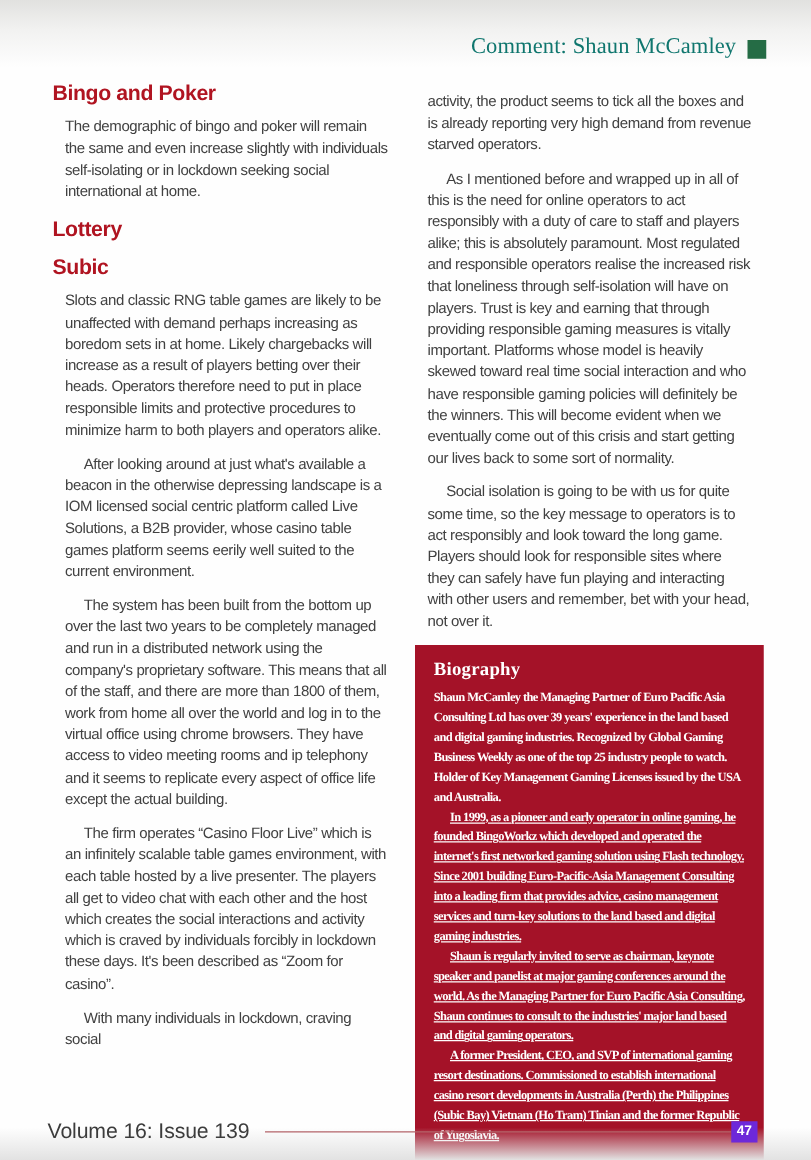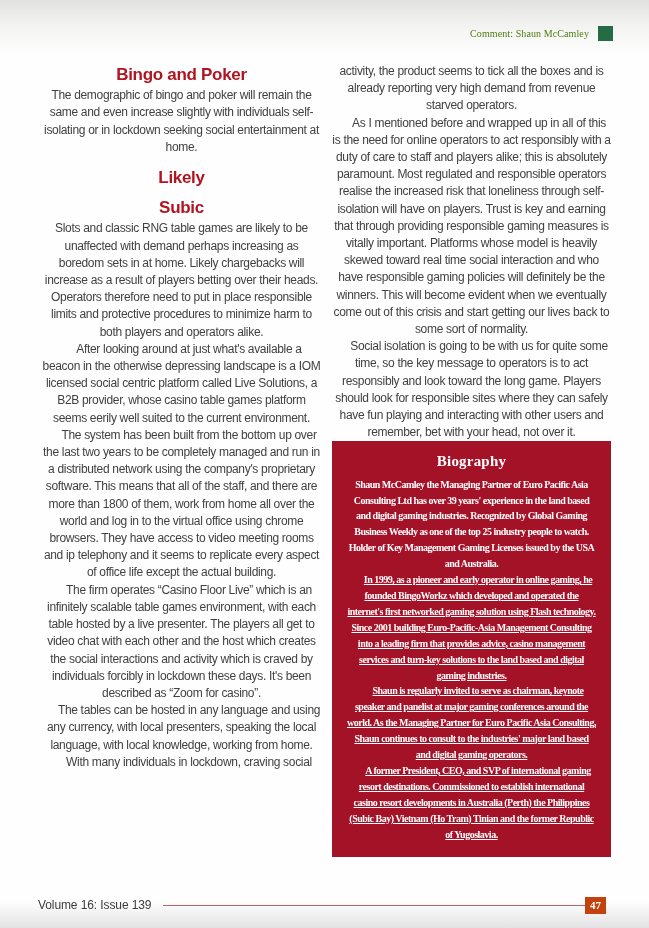--- a/index.html
+++ b/index.html
@@ -12,33 +12,33 @@
   }
   .shade-top{position:absolute;top:0;left:0;right:0;height:54px;
     background:linear-gradient(180deg,#e1e1df 0%,#f2f2f1 45%,rgba(255,255,255,0) 100%);
     pointer-events:none;z-index:5;}
   .shade-bottom{position:absolute;bottom:0;left:0;right:0;height:26px;
     background:linear-gradient(0deg,#e2e2e2,rgba(255,255,255,0));
     pointer-events:none;z-index:5;}
 
   .header{
     position:absolute;top:26px;right:36px;z-index:6;
-    display:flex;align-items:center;gap:9px;
+    display:flex;align-items:flex-end;gap:9px;
     font-family:"Liberation Serif",serif;
-    font-size:10px;color:#4d7c0f;letter-spacing:0.1px;
+    font-size:18px;color:#0f766e;letter-spacing:0.1px;
   }
   .green-square{width:15px;height:15px;background:#256c45;}
 
   .col{
     position:absolute;top:63px;width:279px;
-    font-size:12px;line-height:17.2px;color:#414141;letter-spacing:-0.32px;text-align:center;
+    font-size:12px;line-height:17.2px;color:#414141;letter-spacing:-0.32px;
   }
   .col-left{left:42px;}
   .col-right{left:332px;}
-  .col p{margin:0;}
+  .col p{margin:10px;}
   .col p.ind{text-indent:15px;}
   .col h2{
     font-size:17px;font-weight:700;color:#b01421;
     margin:13px 0 4px 0;letter-spacing:-0.3px;
   }
   .col section:first-child h2{margin-top:3px;}
 
   .bio{
     background:#a41228;color:#ffffff;
     padding:12px 15px 14px 15px;
@@ -53,58 +53,57 @@
     margin:0;font-size:10px;line-height:15.9px;
     letter-spacing:-0.5px;font-weight:700;
   }
   .bio p.ind{text-indent:13px;text-decoration:underline;}
 
   .footer{
     position:absolute;left:38px;right:43px;top:896px;height:18px;
     display:flex;align-items:center;z-index:6;
   }
   .footer-issue{
-    font-size:12px;color:#3c3c3c;letter-spacing:-0.1px;
+    font-size:17px;color:#3c3c3c;letter-spacing:-0.1px;
     margin-right:12px;white-space:nowrap;
   }
   .footer-rule{flex:1;height:1px;background:#b4646a;}
   .page-number{
-    width:21px;height:17px;background:#c2410c;color:#ffffff;
+    width:21px;height:17px;background:#6d28d9;color:#ffffff;
     font-size:11px;font-weight:700;
-    display:flex;align-items:center;justify-content:center;font-family:Liberation Serif, serif;
+    display:flex;align-items:center;justify-content:center;
   }
 </style>
 </head>
 <body>
 
 <div class="page">
 
   <div class="shade-top"></div>
   <div class="shade-bottom"></div>
 
   <div class="header">
     <span>Comment: Shaun McCamley</span>
     <span class="green-square"></span>
   </div>
 
   <div class="col col-left">
     <section>
       <h2>Bingo and Poker</h2>
-      <p>The demographic of bingo and poker will remain the same and even increase slightly with individuals self-isolating or in lockdown seeking social entertainment at home.</p>
+      <p>The demographic of bingo and poker will remain the same and even increase slightly with individuals self-isolating or in lockdown seeking social international at home.</p>
     </section>
     <section>
-      <h2>Likely</h2>
+      <h2>Lottery</h2>
     </section>
     <section>
       <h2>Subic</h2>
       <p>Slots and classic RNG table games are likely to be unaffected with demand perhaps increasing as boredom sets in at home. Likely chargebacks will increase as a result of players betting over their heads. Operators therefore need to put in place responsible limits and protective procedures to minimize harm to both players and operators alike.</p>
       <p class="ind">After looking around at just what's available a beacon in the otherwise depressing landscape is a IOM licensed social centric platform called Live Solutions, a B2B provider, whose casino table games platform seems eerily well suited to the current environment.</p>
       <p class="ind">The system has been built from the bottom up over the last two years to be completely managed and run in a distributed network using the company's proprietary software. This means that all of the staff, and there are more than 1800 of them, work from home all over the world and log in to the virtual office using chrome browsers. They have access to video meeting rooms and ip telephony and it seems to replicate every aspect of office life except the actual building.</p>
       <p class="ind">The firm operates “Casino Floor Live” which is an infinitely scalable table games environment, with each table hosted by a live presenter. The players all get to video chat with each other and the host which creates the social interactions and activity which is craved by individuals forcibly in lockdown these days. It's been described as “Zoom for casino”.</p>
-      <p class="ind">The tables can be hosted in any language and using any currency, with local presenters, speaking the local language, with local knowledge, working from home.</p>
       <p class="ind">With many individuals in lockdown, craving social</p>
     </section>
   </div>
 
   <div class="col col-right">
     <p>activity, the product seems to tick all the boxes and is already reporting very high demand from revenue starved operators.</p>
     <p class="ind">As I mentioned before and wrapped up in all of this is the need for online operators to act responsibly with a duty of care to staff and players alike; this is absolutely paramount. Most regulated and responsible operators realise the increased risk that loneliness through self-isolation will have on players. Trust is key and earning that through providing responsible gaming measures is vitally important. Platforms whose model is heavily skewed toward real time social interaction and who have responsible gaming policies will definitely be the winners. This will become evident when we eventually come out of this crisis and start getting our lives back to some sort of normality.</p>
     <p class="ind">Social isolation is going to be with us for quite some time, so the key message to operators is to act responsibly and look toward the long game. Players should look for responsible sites where they can safely have fun playing and interacting with other users and remember, bet with your head, not over it.</p>
 
     <aside class="bio">

